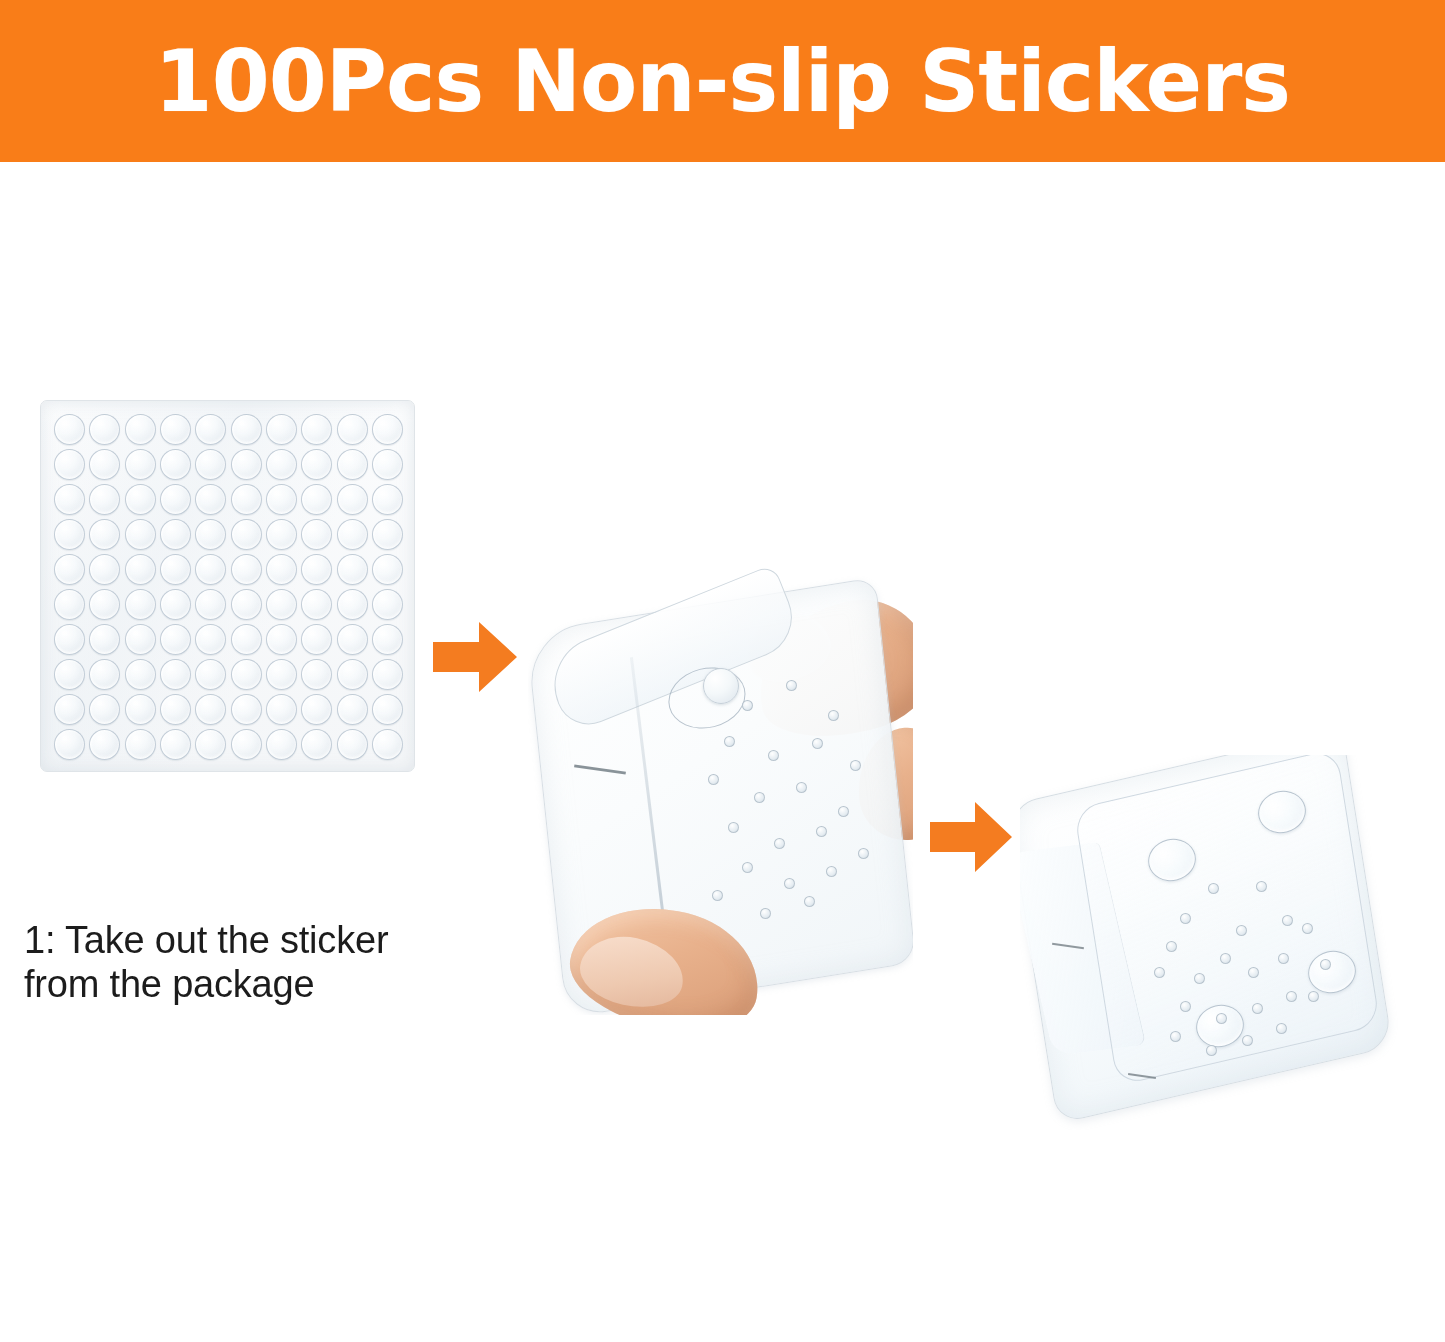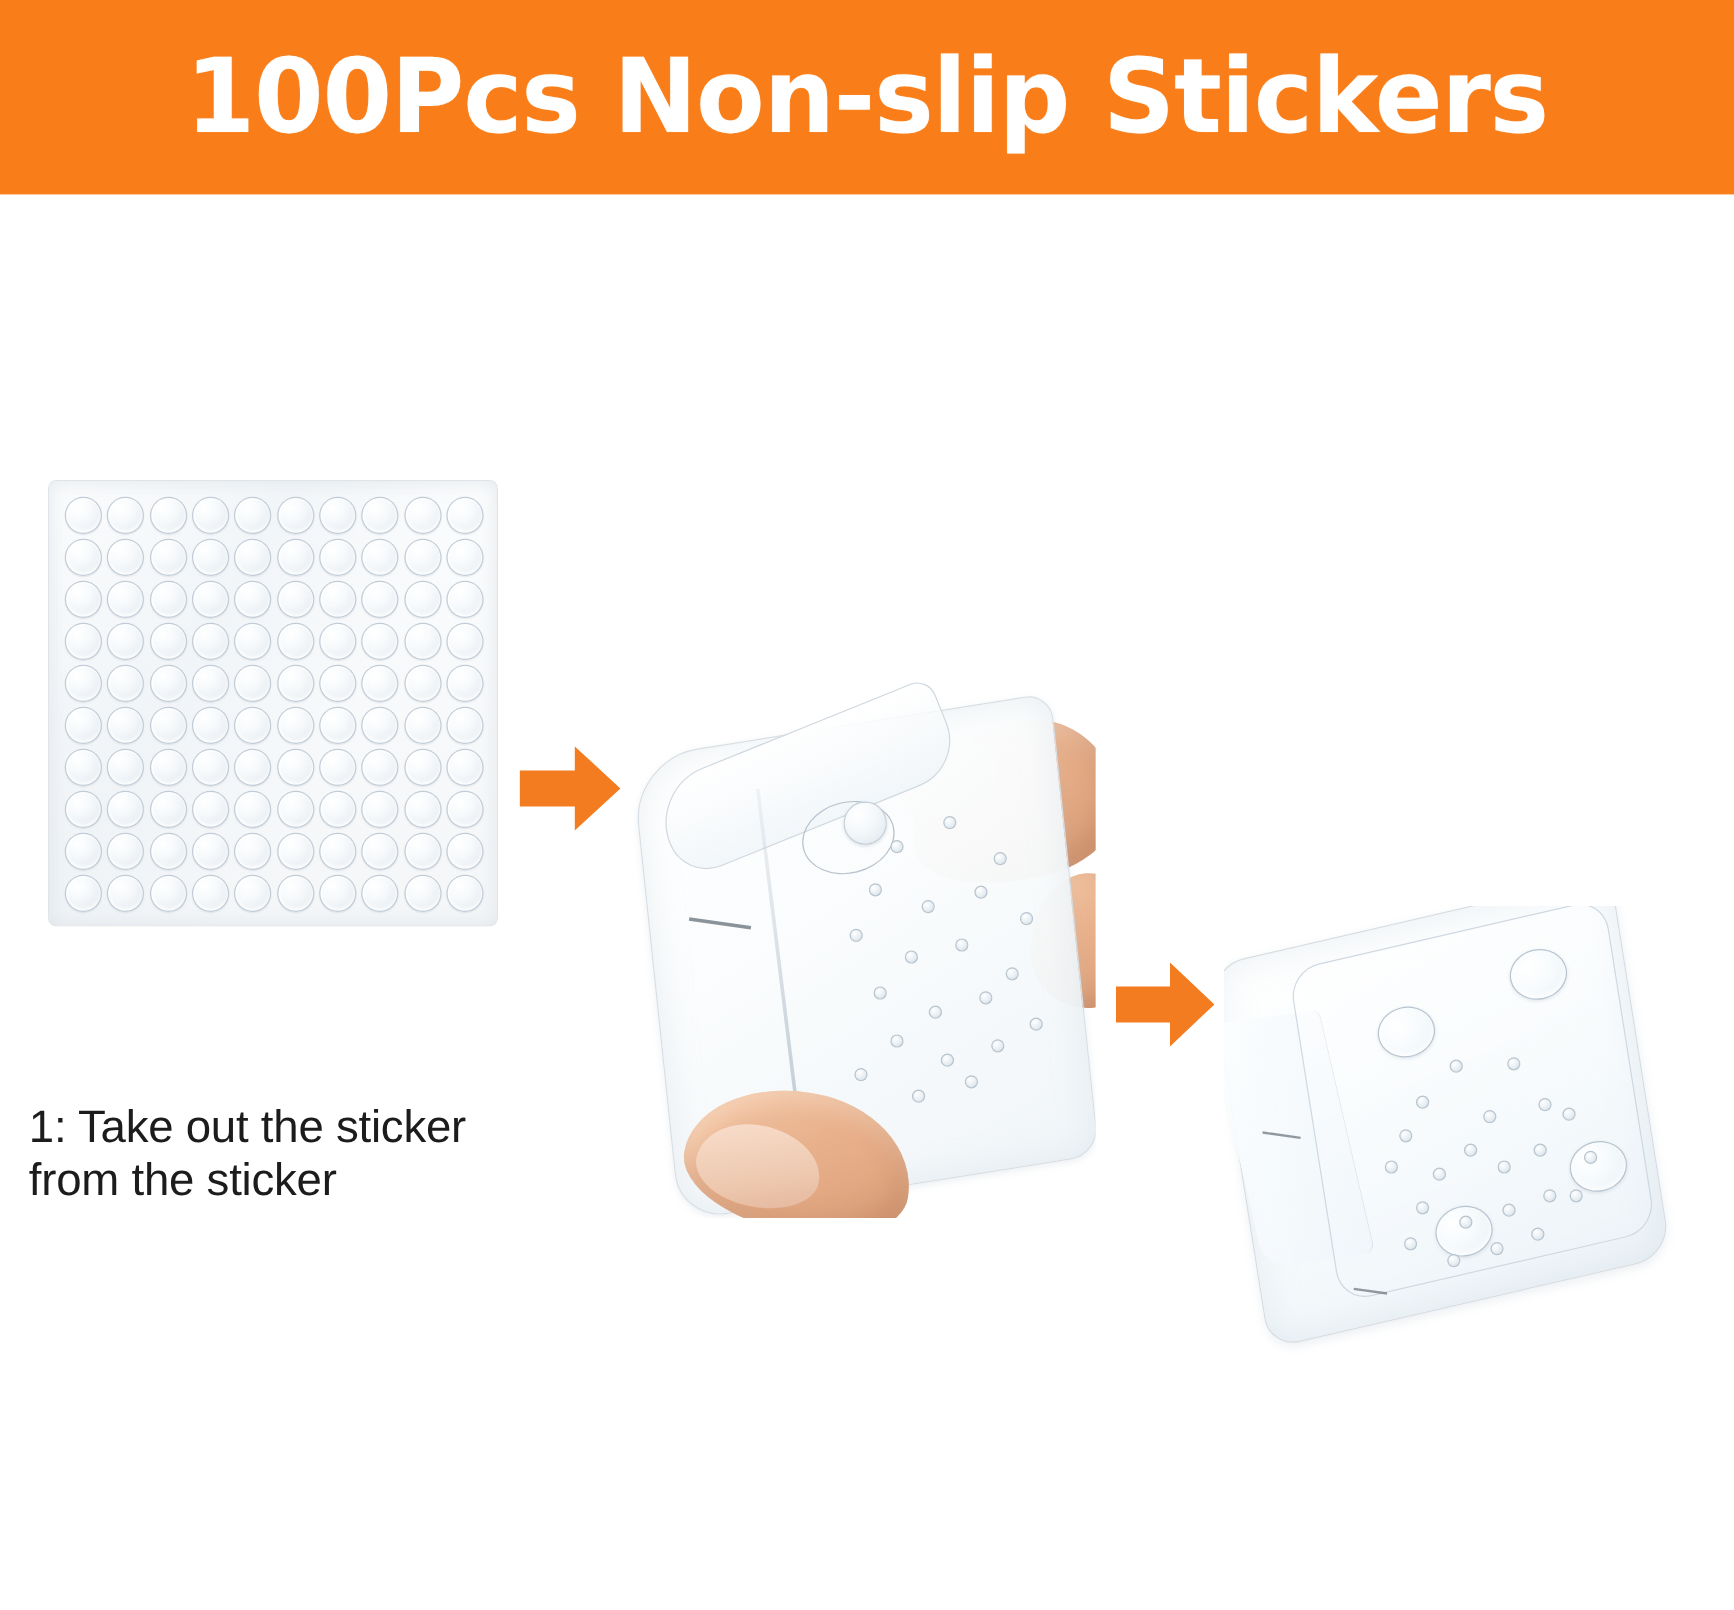--- a/index.html
+++ b/index.html
@@ -463,14 +463,14 @@
       <div class="dot-small" style="left: 134px; top: 212px;"></div>
       <div class="dot-small" style="left: 300px; top: 204px;"></div>
     </div>
 
   <div class="groove-line" style="left:32px; top:190px; width:32px; transform:rotate(8deg);"></div>
   <div class="groove-line" style="left:108px; top:320px; width:28px; transform:rotate(8deg);"></div>
 </div>
 
 <div id="caption-1" class="step-caption">
   <span>1: Take out the sticker</span>
-  <span class="cap-line-2">from the sticker</span>
+  <span class="cap-line-2">from the package</span>
 </div>
 
 </body></html>

